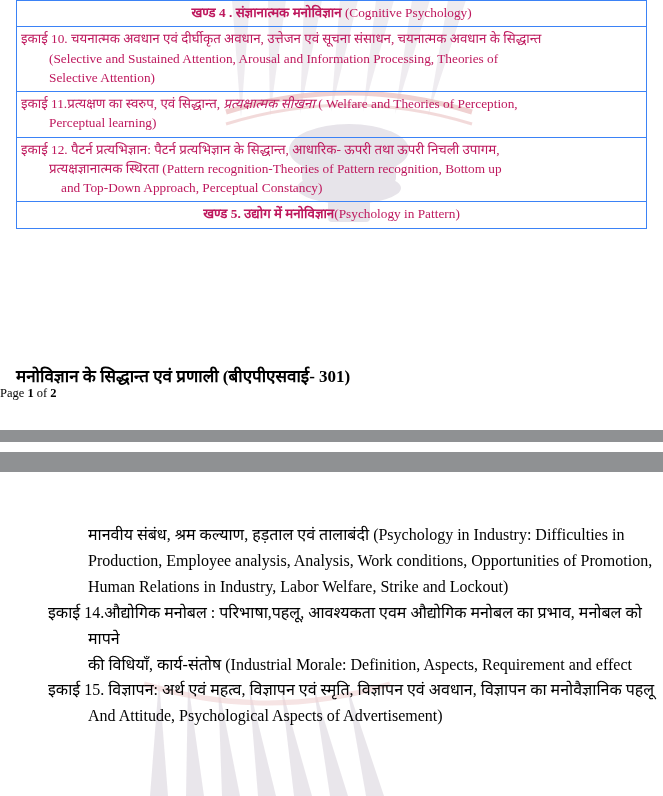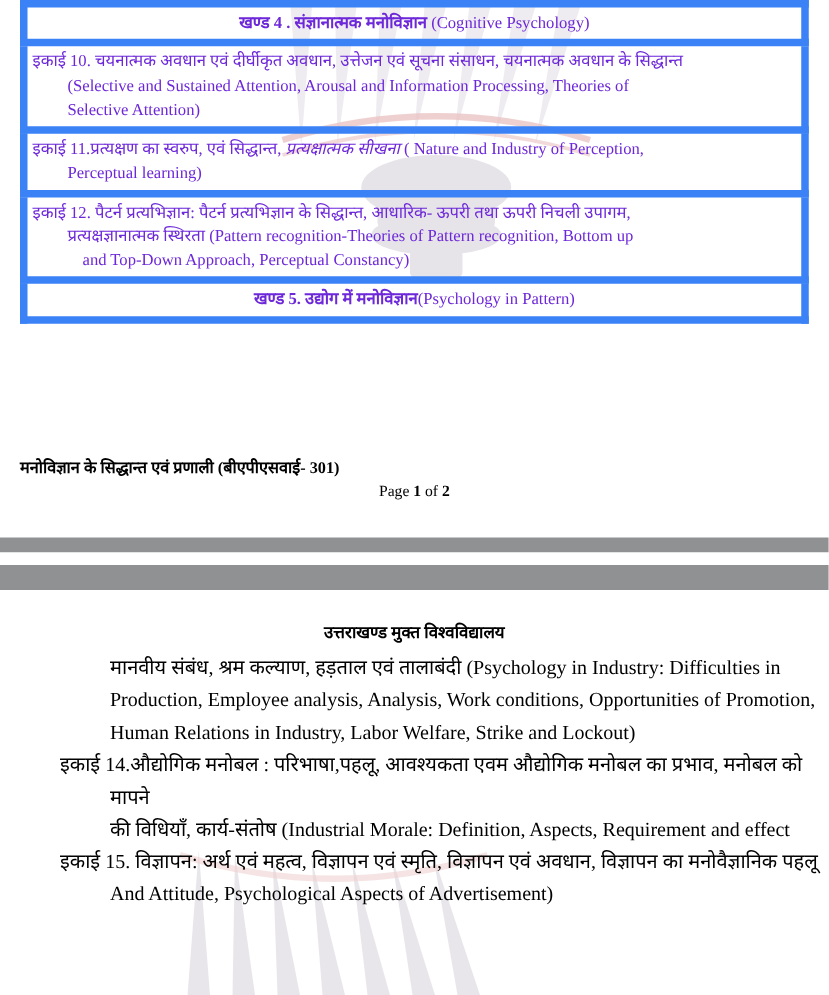--- a/index.html
+++ b/index.html
@@ -73,26 +73,26 @@
   }
 
   
   table.syll {
     border-collapse: collapse;
     width: 631px;
     margin: 0 16px;
     table-layout: fixed;
   }
   table.syll td {
-    border: 6px solid #3b82f6;
+    border: 1px solid #3b82f6;
     padding: 2px 4px 4px 4px;
     vertical-align: top;
     font-size: 13.3px;
     line-height: 1.45;
-    color: #6d28d9;
+    color: #be185d;
   }
   td.hdr {
     text-align: center;
     font-weight: bold;
     padding-top: 4px;
     padding-bottom: 5px;
   }
   td.hdr .eng { font-weight: normal; }
 
   .unit {
@@ -104,30 +104,30 @@
   }
   .ital { font-style: italic; }
   .ind1 { display: block; text-indent: 28px; }
   .ind2 { display: block; text-indent: 40px; }
 
   
   .footer-line {
     position: absolute;
     left: 16px;
     top: 364px;
-    font-size: 13px;
+    font-size: 17px;
     font-weight: bold;
     color: #000;
   }
   .page-number {
     position: absolute;
     left: 0;
     top: 386px;
     width: 663px;
-    text-align: center;
+    text-align: left;
     font-size: 12.5px;
     color: #000;
     font-family: Liberation Serif, serif;
   }
   .page-number b { font-weight: bold; }
 
   
   .p2-title {
     position: absolute;
     left: 0;
@@ -214,21 +214,21 @@
         </tr>
         <tr>
           <td>
             <span class="unit"><span class="lead">इकाई 10. </span><span>चयनात्मक अवधान एवं दीर्घीकृत अवधान, उत्तेजन एवं सूचना संसाधन, चयनात्मक अवधान के सिद्धान्त</span></span>
             <span class="ind1">(Selective and Sustained Attention, Arousal and Information Processing, Theories of</span>
             <span class="ind1">Selective Attention)</span>
           </td>
         </tr>
         <tr>
           <td>
-            <span class="unit"><span class="lead">इकाई 11.</span><span>प्रत्यक्षण का स्वरुप, एवं सिद्धान्त, </span><span class="ital">प्रत्यक्षात्मक सीखना</span><span> ( Nature and Industry of Perception,</span></span>
+            <span class="unit"><span class="lead">इकाई 11.</span><span>प्रत्यक्षण का स्वरुप, एवं सिद्धान्त, </span><span class="ital">प्रत्यक्षात्मक सीखना</span><span> ( Welfare and Theories of Perception,</span></span>
             <span class="ind1">Perceptual learning)</span>
           </td>
         </tr>
         <tr>
           <td>
             <span class="unit"><span class="lead">इकाई 12. </span><span>पैटर्न प्रत्यभिज्ञान: पैटर्न प्रत्यभिज्ञान के सिद्धान्त, आधारिक- ऊपरी तथा ऊपरी निचली उपागम,</span></span>
             <span class="ind1">प्रत्यक्षज्ञानात्मक स्थिरता (Pattern recognition-Theories of Pattern recognition, Bottom up</span>
             <span class="ind2">and Top-Down Approach, Perceptual Constancy)</span>
           </td>
         </tr>
@@ -240,21 +240,20 @@
 
     <div class="footer-line">मनोविज्ञान के सिद्धान्त एवं प्रणाली  (बीएपीएसवाई- 301)</div>
     <div class="page-number"><span>Page </span><b>1</b><span> of </span><b>2</b></div>
   </div>
 
   <div class="gap-band b1"></div>
   <div class="gap-strip-white"></div>
   <div class="gap-band b2"></div>
 
   <div class="doc-page-2">
-    <div class="p2-title">उत्तराखण्ड मुक्त विश्वविद्यालय</div>
     <div class="p2-body">
 
       <span class="para">
         <span class="first">मानवीय संबंध, श्रम कल्याण, हड़ताल एवं तालाबंदी (Psychology in Industry: Difficulties in</span>
         <span class="cont">Production, Employee analysis, Analysis, Work conditions, Opportunities of Promotion,</span>
         <span class="cont">Human Relations in Industry, Labor Welfare, Strike and Lockout)</span>
       </span>
 
       <span class="para">
         <span class="hang"><span>इकाई 14.</span><span>औद्योगिक मनोबल : परिभाषा,पहलू, आवश्यकता एवम औद्योगिक मनोबल का प्रभाव, मनोबल को मापने</span></span>

